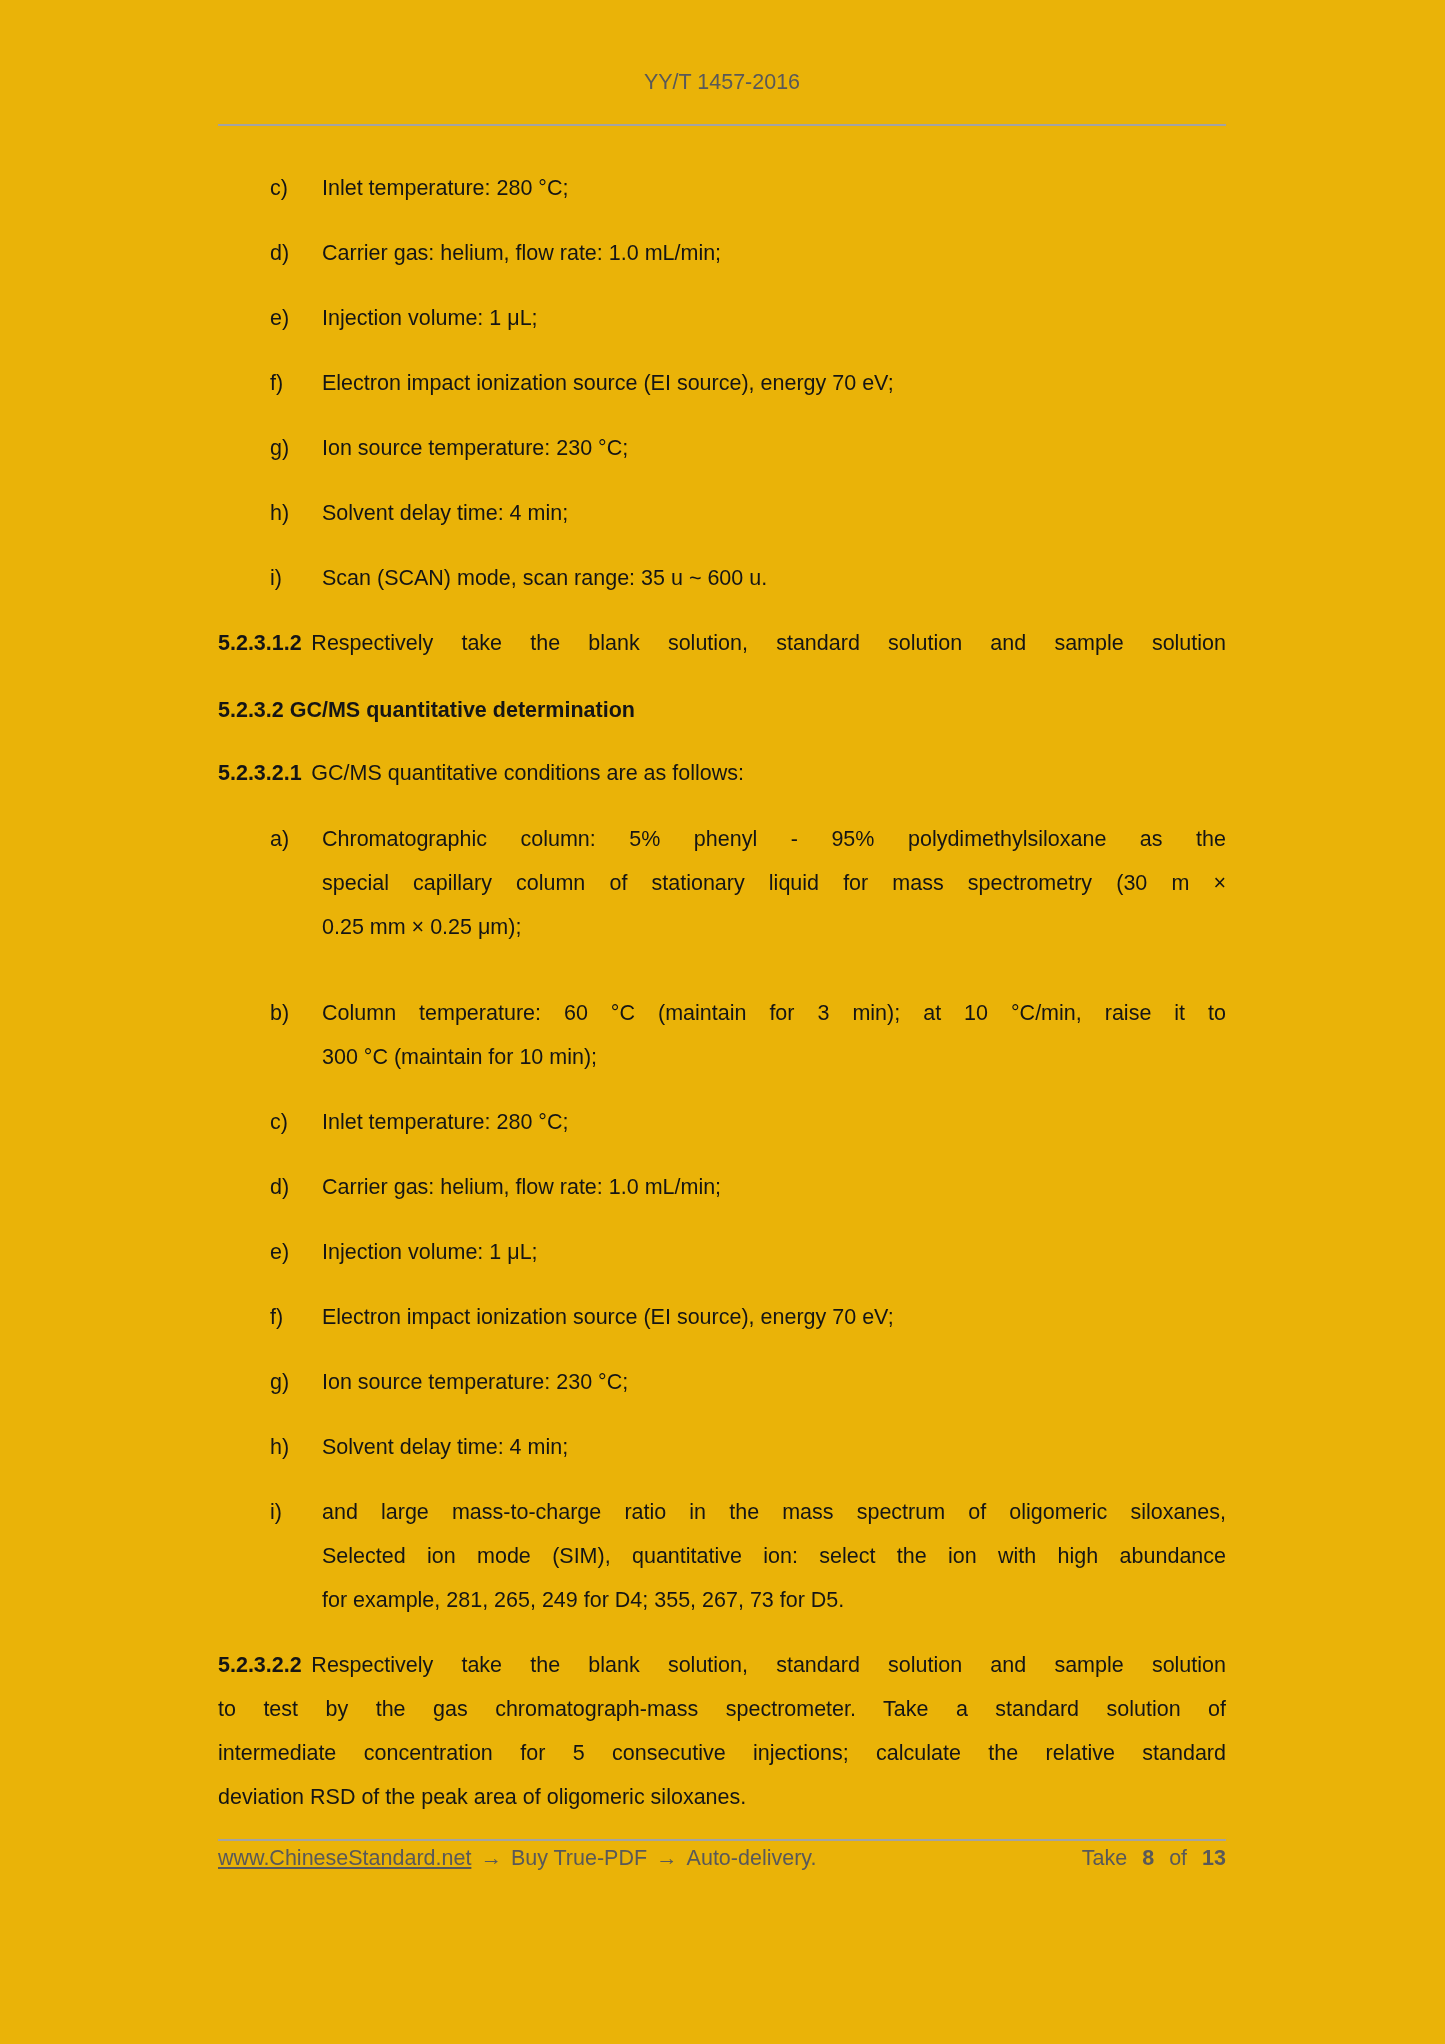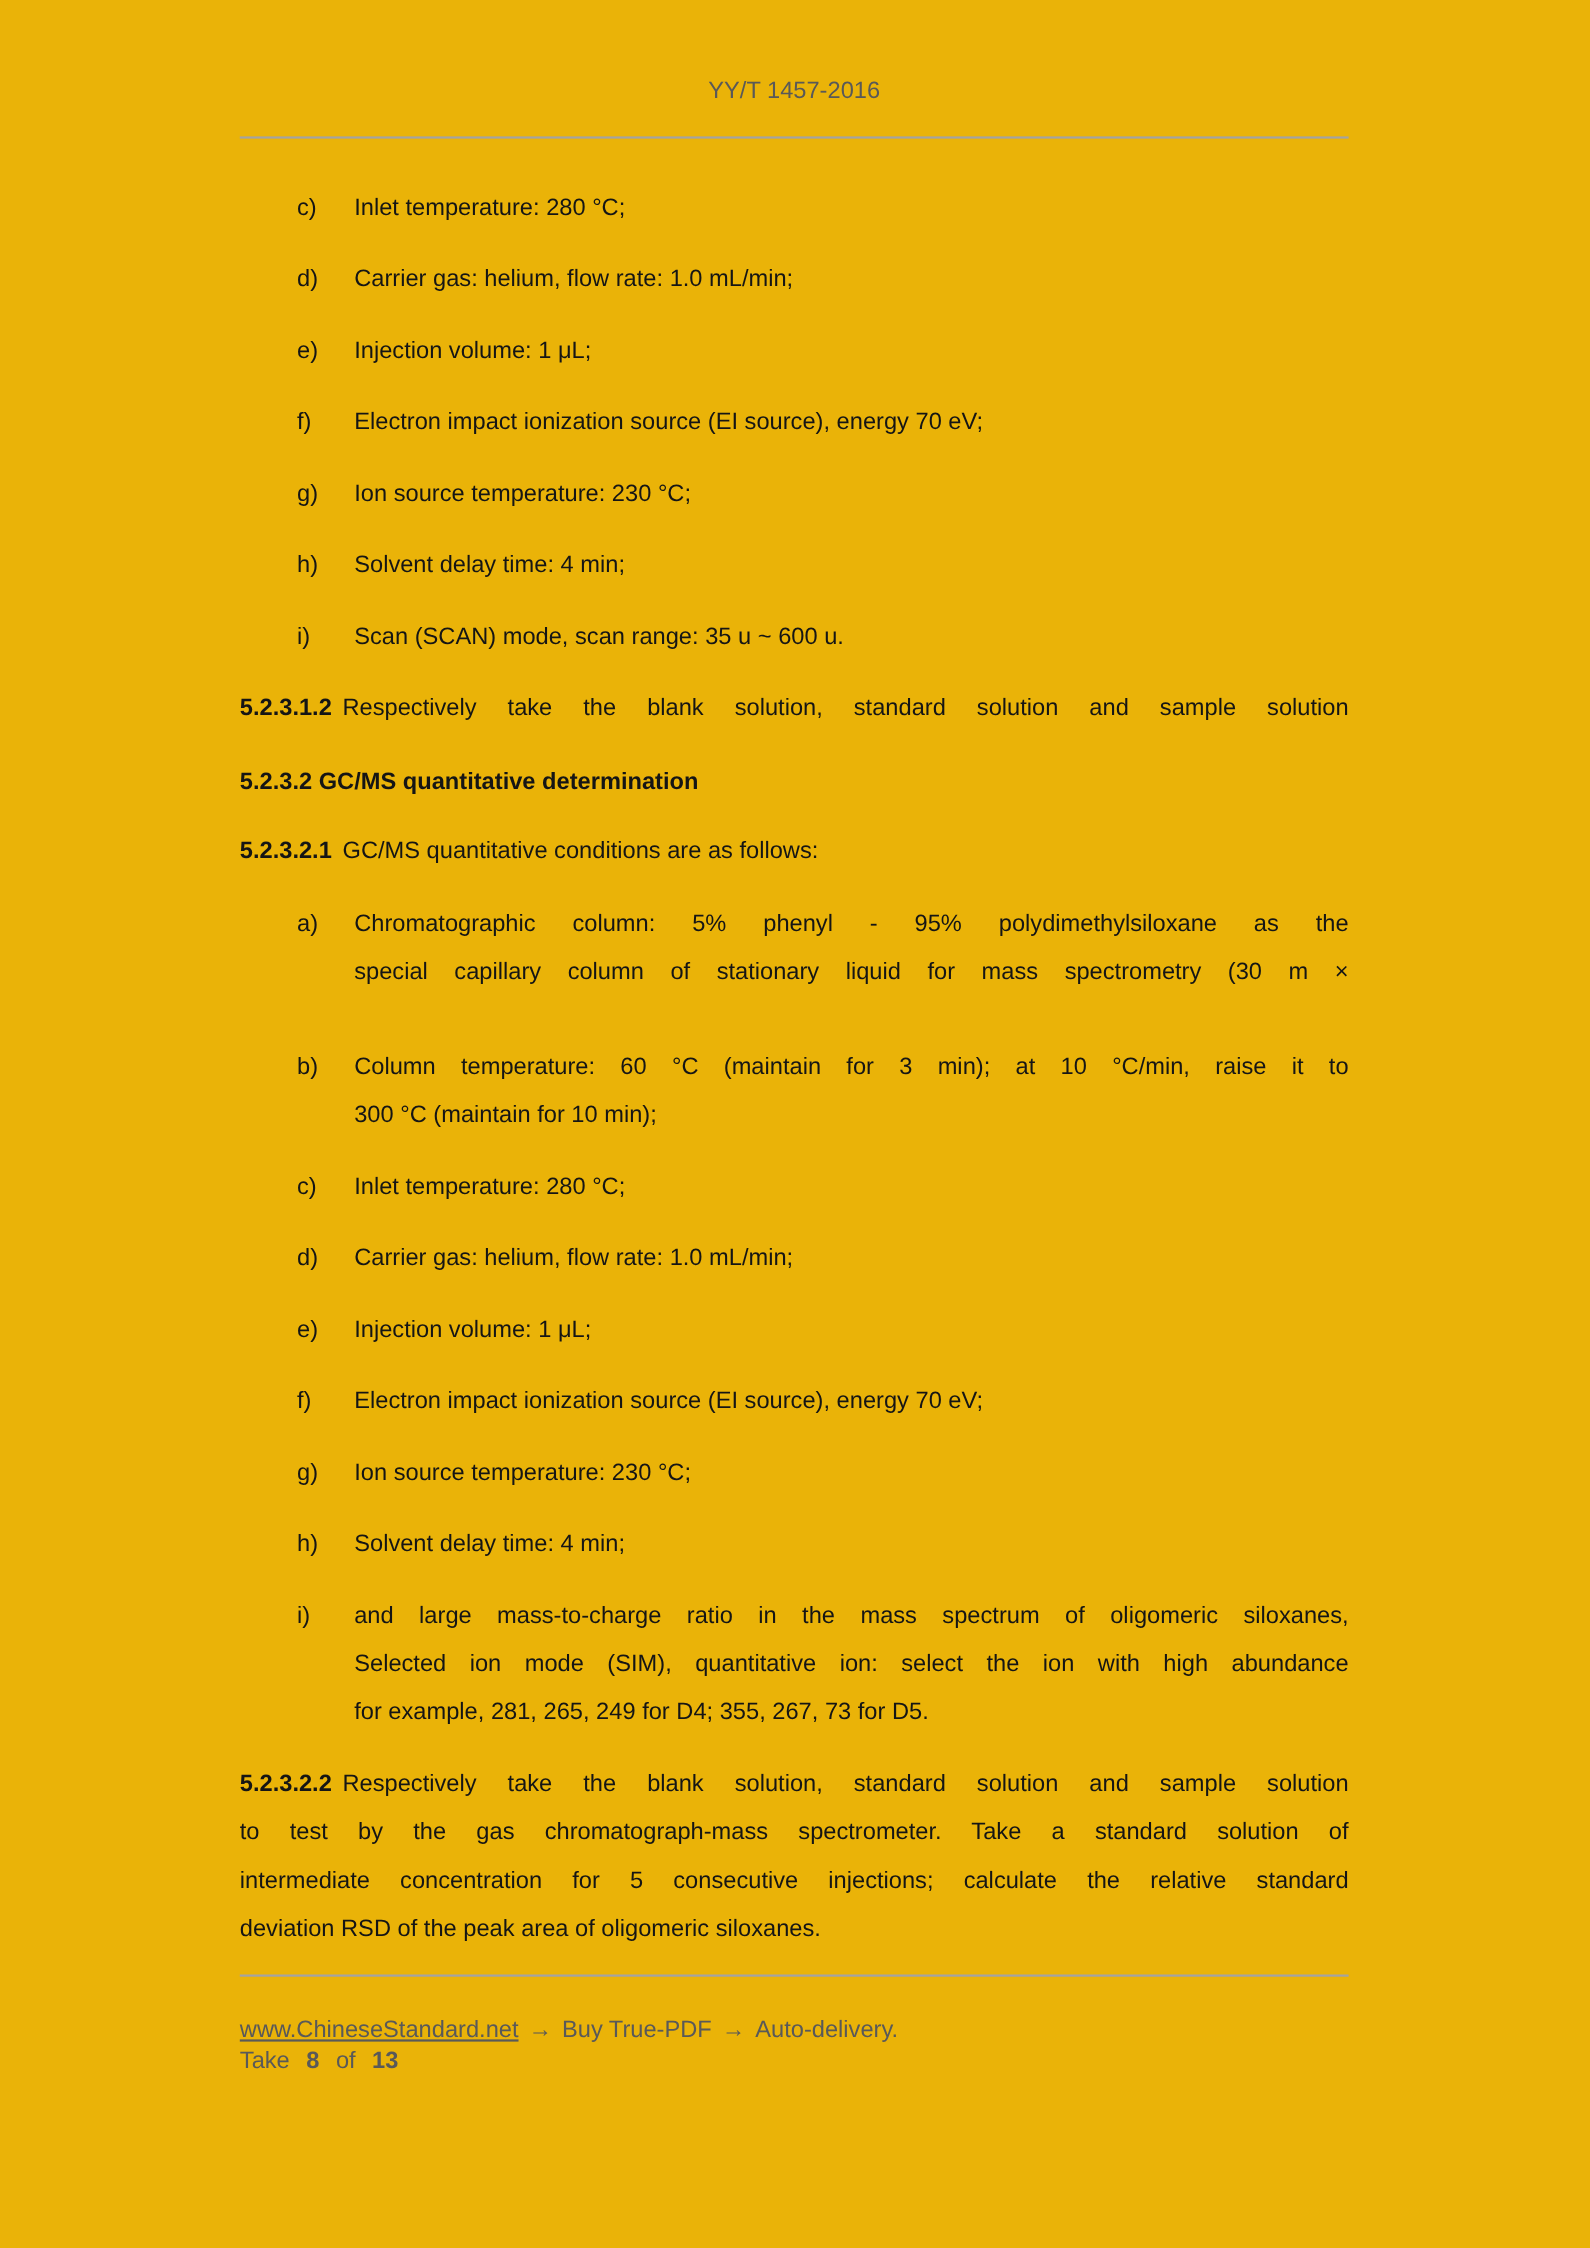--- a/index.html
+++ b/index.html
@@ -22,21 +22,21 @@
   .li .itext{flex:1;line-height:44px;}
   .pline{line-height:44px;}
   .jl{text-align:justify;text-align-last:justify;-moz-text-align-last:justify;}
   .para{margin:0;}
   .bnum{font-weight:bold;margin-right:0.45em;}
   .h2{font-weight:bold;line-height:44px;margin-top:23px;}
   .p-52321{margin-top:19px;}
   .list2{margin-top:22px;}
   .mb-lg{margin-bottom:42px;}
   .footer-rule{height:1.5px;background:#a3a3a3;margin-top:20px;}
-  .footer-row{margin-top:34px;display:flex;justify-content:space-between;align-items:baseline;color:#595959;line-height:28px;flex-direction:column;}
+  .footer-row{margin-top:3px;display:flex;justify-content:space-between;align-items:baseline;color:#595959;line-height:28px;}
   .footer-left{display:flex;align-items:baseline;}
   .site-link{color:#595959;text-decoration:underline;cursor:pointer;}
   .arrow{margin:0 9px;color:#595959;}
   .footer-right span{margin-left:9px;}
   .footer-right .pnum{font-weight:bold;}
   .footer-right .plabel:first-child{margin-left:0;}
 </style>
 </head>
 <body>
 
@@ -91,20 +91,21 @@
         <span class="bnum">5.2.3.2.1</span><span>GC/MS quantitative conditions are as follows:</span>
       </div>
     </div>
 
     <div class="list2">
       <div class="li mb-lg">
         <span class="marker">a)</span>
         <span class="itext">
           <span class="pline jl" style="display:block">Chromatographic column: 5% phenyl - 95% polydimethylsiloxane as the</span>
           <span class="pline jl" style="display:block">special capillary column of stationary liquid for mass spectrometry (30 m ×</span>
+          <span class="pline" style="display:block">0.25 mm × 0.25 μm);</span>
         </span>
       </div>
       <div class="li">
         <span class="marker">b)</span>
         <span class="itext">
           <span class="pline jl" style="display:block">Column temperature: 60 °C (maintain for 3 min); at 10 °C/min, raise it to</span>
           <span class="pline" style="display:block">300 °C (maintain for 10 min);</span>
         </span>
       </div>
       <div class="li">

